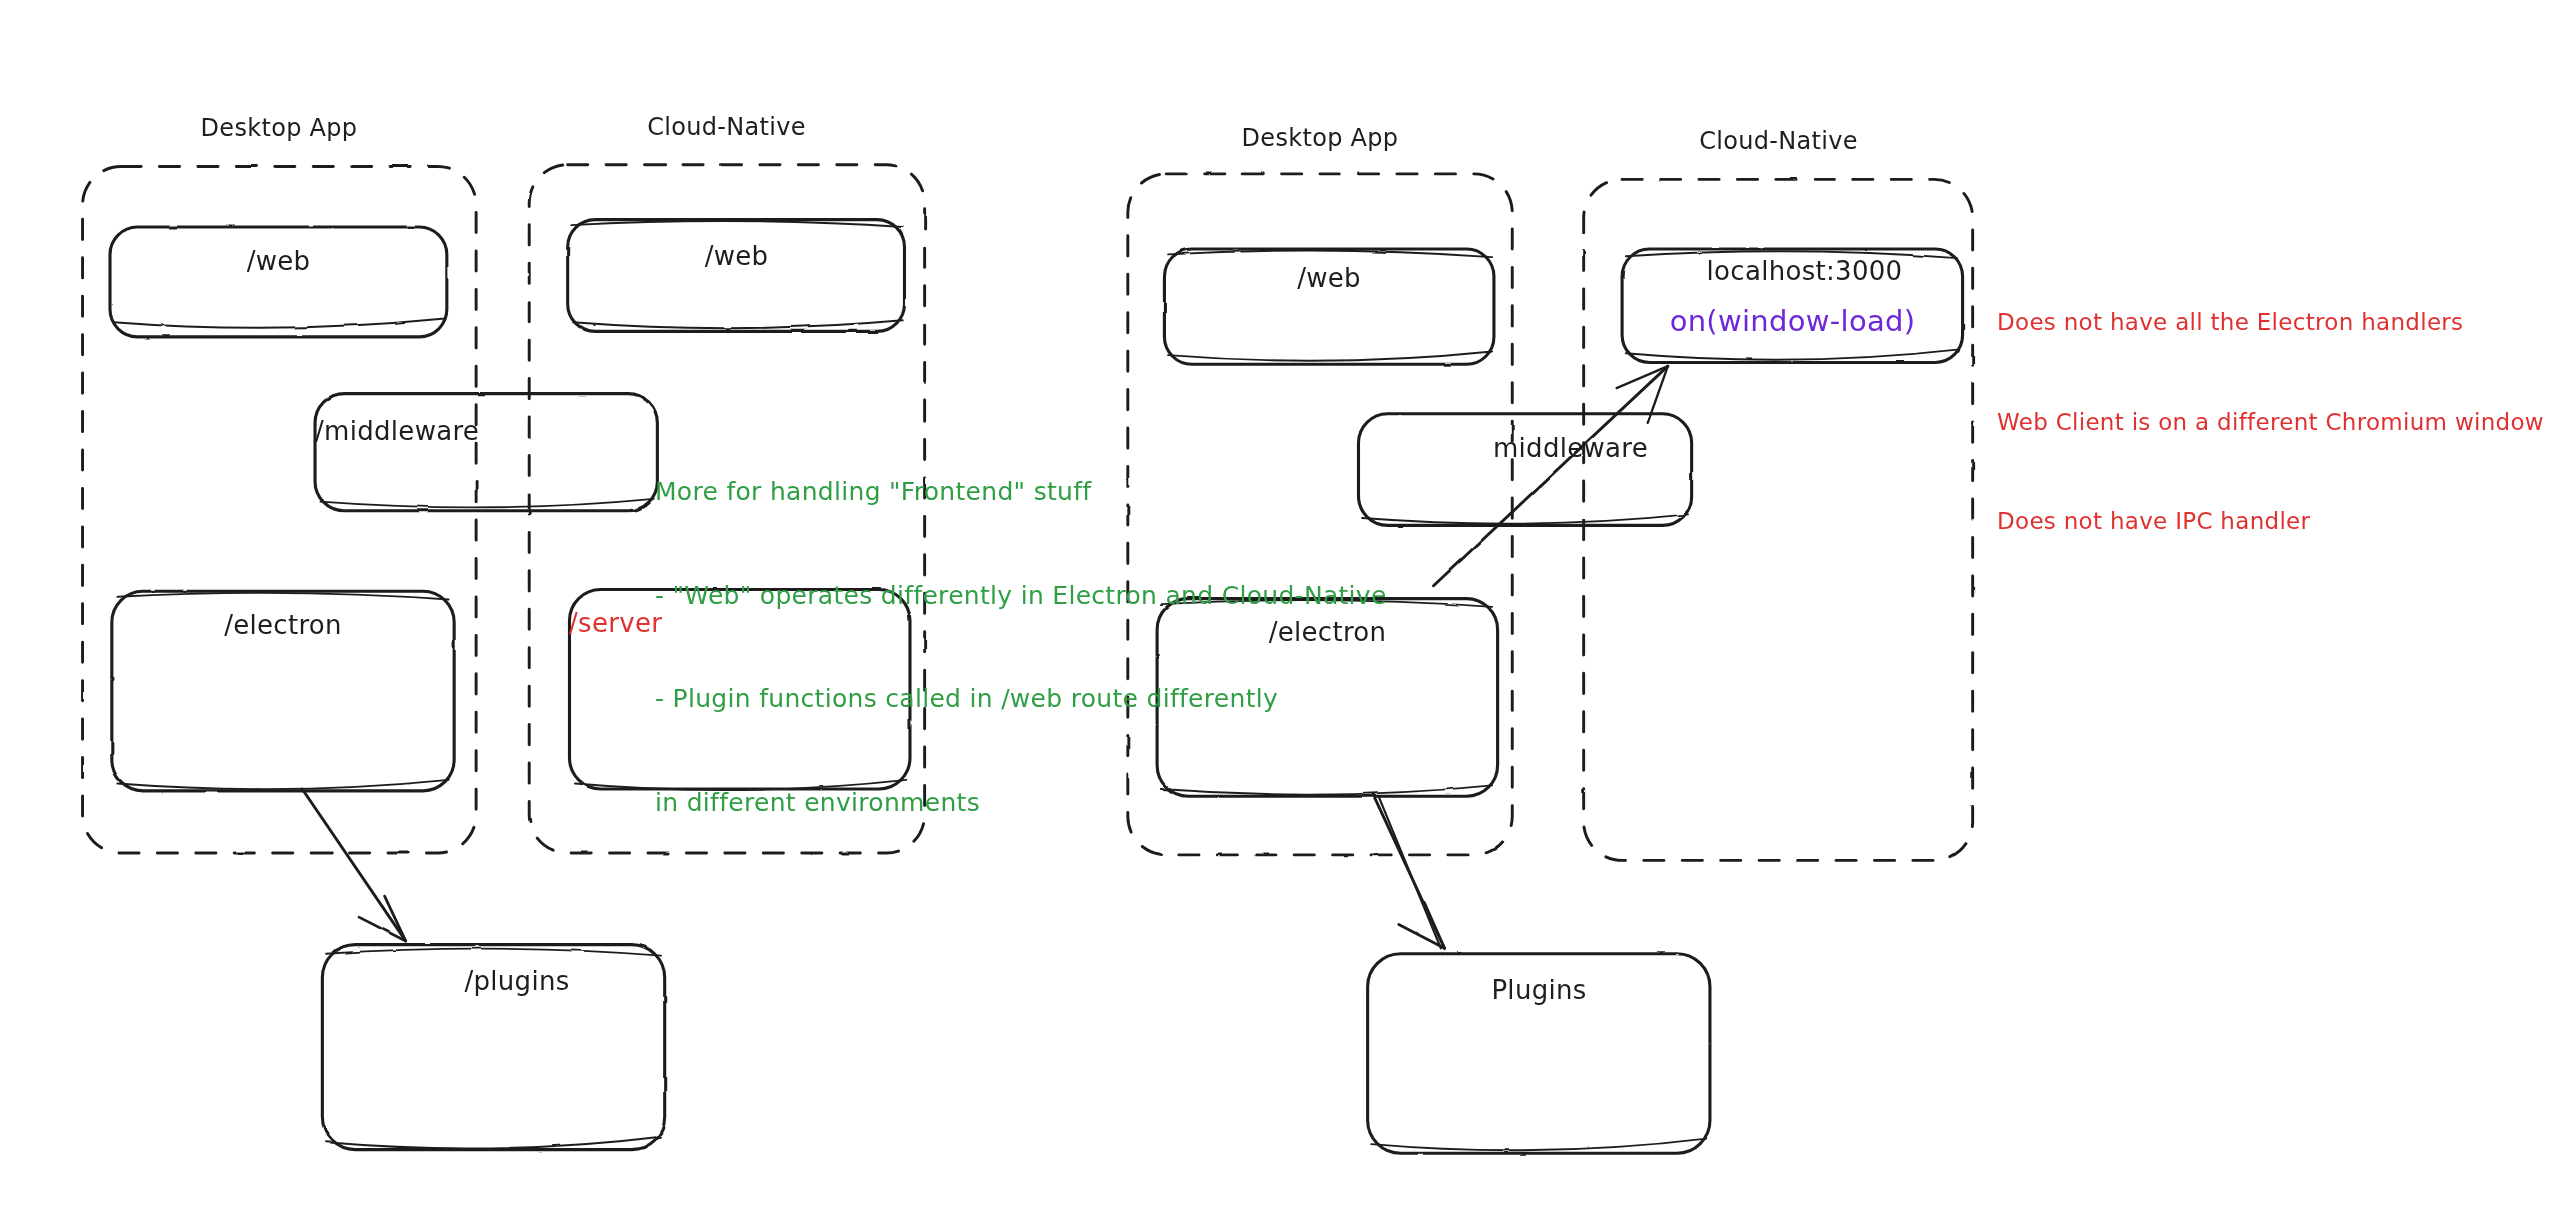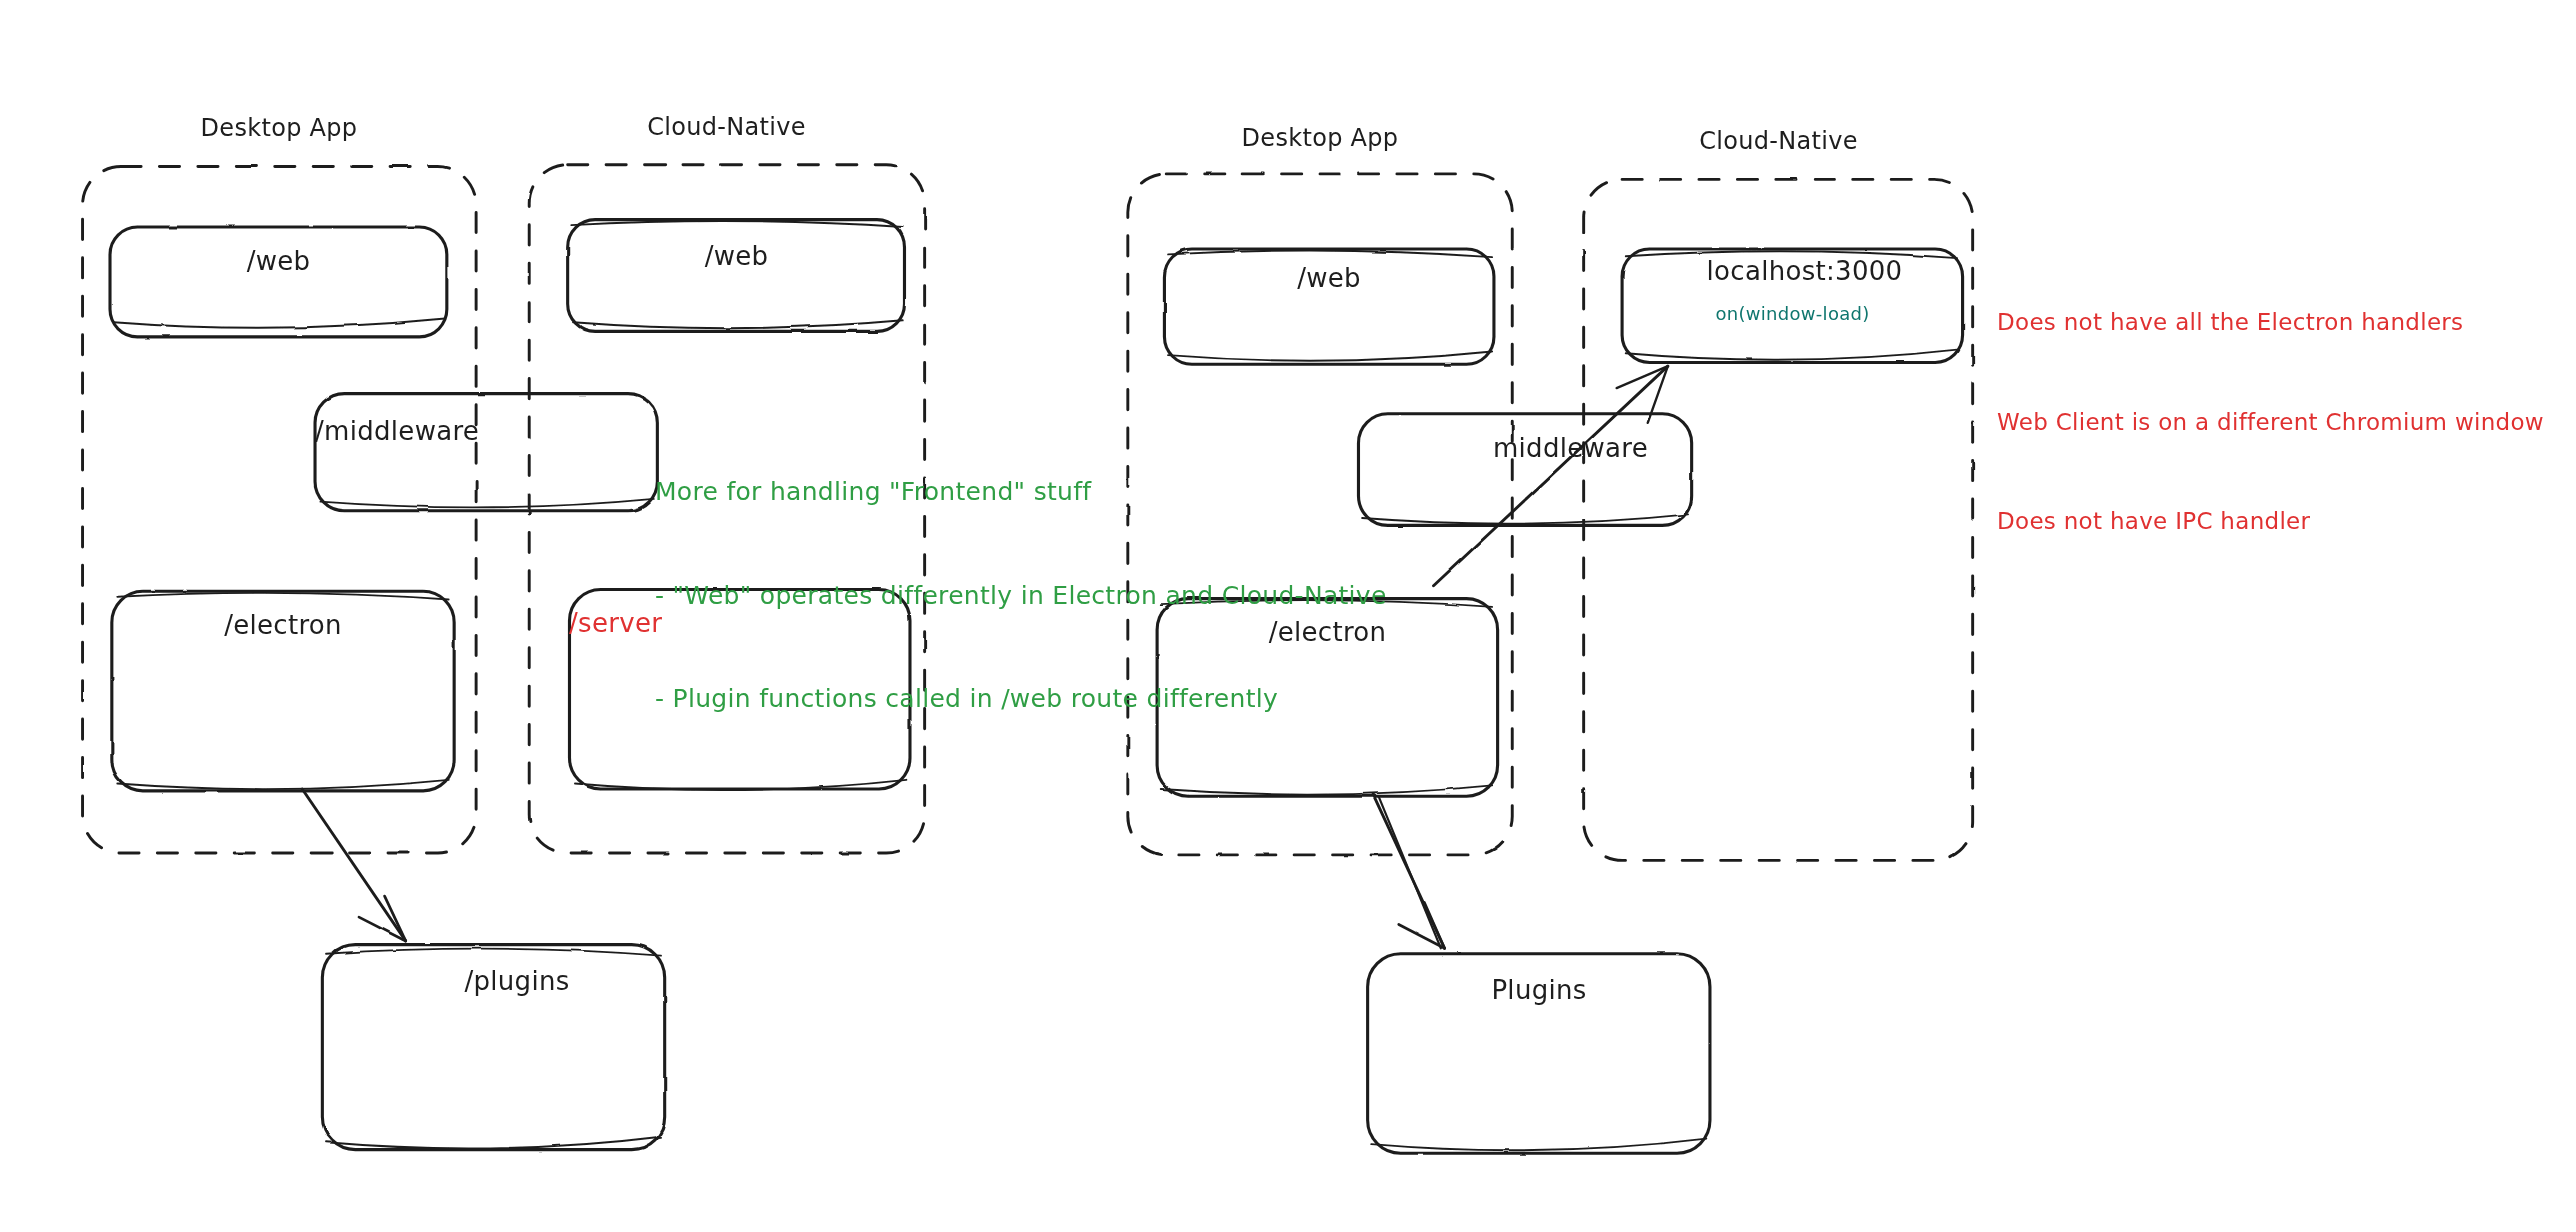--- a/index.html
+++ b/index.html
@@ -14,21 +14,21 @@
   .lbl{
     position:absolute;
     font-family:"DejaVu Sans", sans-serif;
     color:#1e1e1e;
     white-space:pre;
     line-height:1.32;
     letter-spacing:0.3px;
   }
   .group-title{font-size:24px;}
   .node-title{font-size:26px;}
-  .node-sub{font-size:18px;color:#0f766e;}
+  .node-sub{font-size:29px;color:#6d28d9;}
   .note-green{font-size:25px;color:#2f9e44;line-height:1.38;}
   .note-red{font-size:23px;color:#e03131;line-height:1.44;}
   .red{color:#e03131;}
 </style>
 </head>
 <body>
 
 <div id="canvas">
 
   <svg id="sketch" viewBox="0 0 2814 1346">
@@ -160,20 +160,21 @@
   <div class="lbl node-title" style="left:1622px;top:254px;width:341px;text-align:center;padding-left:12px;">localhost:3000</div>
   <div class="lbl node-sub" style="left:1622px;top:302px;width:341px;text-align:center;">on(window-load)</div>
   <div class="lbl node-title" style="left:1358px;top:431px;width:333px;text-align:center;margin-left:46px;">middleware</div>
   <div class="lbl node-title" style="left:1157px;top:615px;width:341px;text-align:center;">/electron</div>
   <div class="lbl node-title" style="left:1368px;top:973px;width:342px;text-align:center;">Plugins</div>
 
   <div class="lbl note-green" style="left:655px;top:406px;">
     <div>More for handling "Frontend" stuff</div>
     <div>- "Web" operates differently in Electron and Cloud-Native</div>
     <div>- Plugin functions called in /web route differently</div>
+    <div>in different environments</div>
   </div>
 
   <div class="lbl note-red" style="left:1997px;top:240px;">
     <div>Does not have all the Electron handlers</div>
     <div>Web Client is on a different Chromium window</div>
     <div>Does not have IPC handler</div>
   </div>
 
 </div>
 

